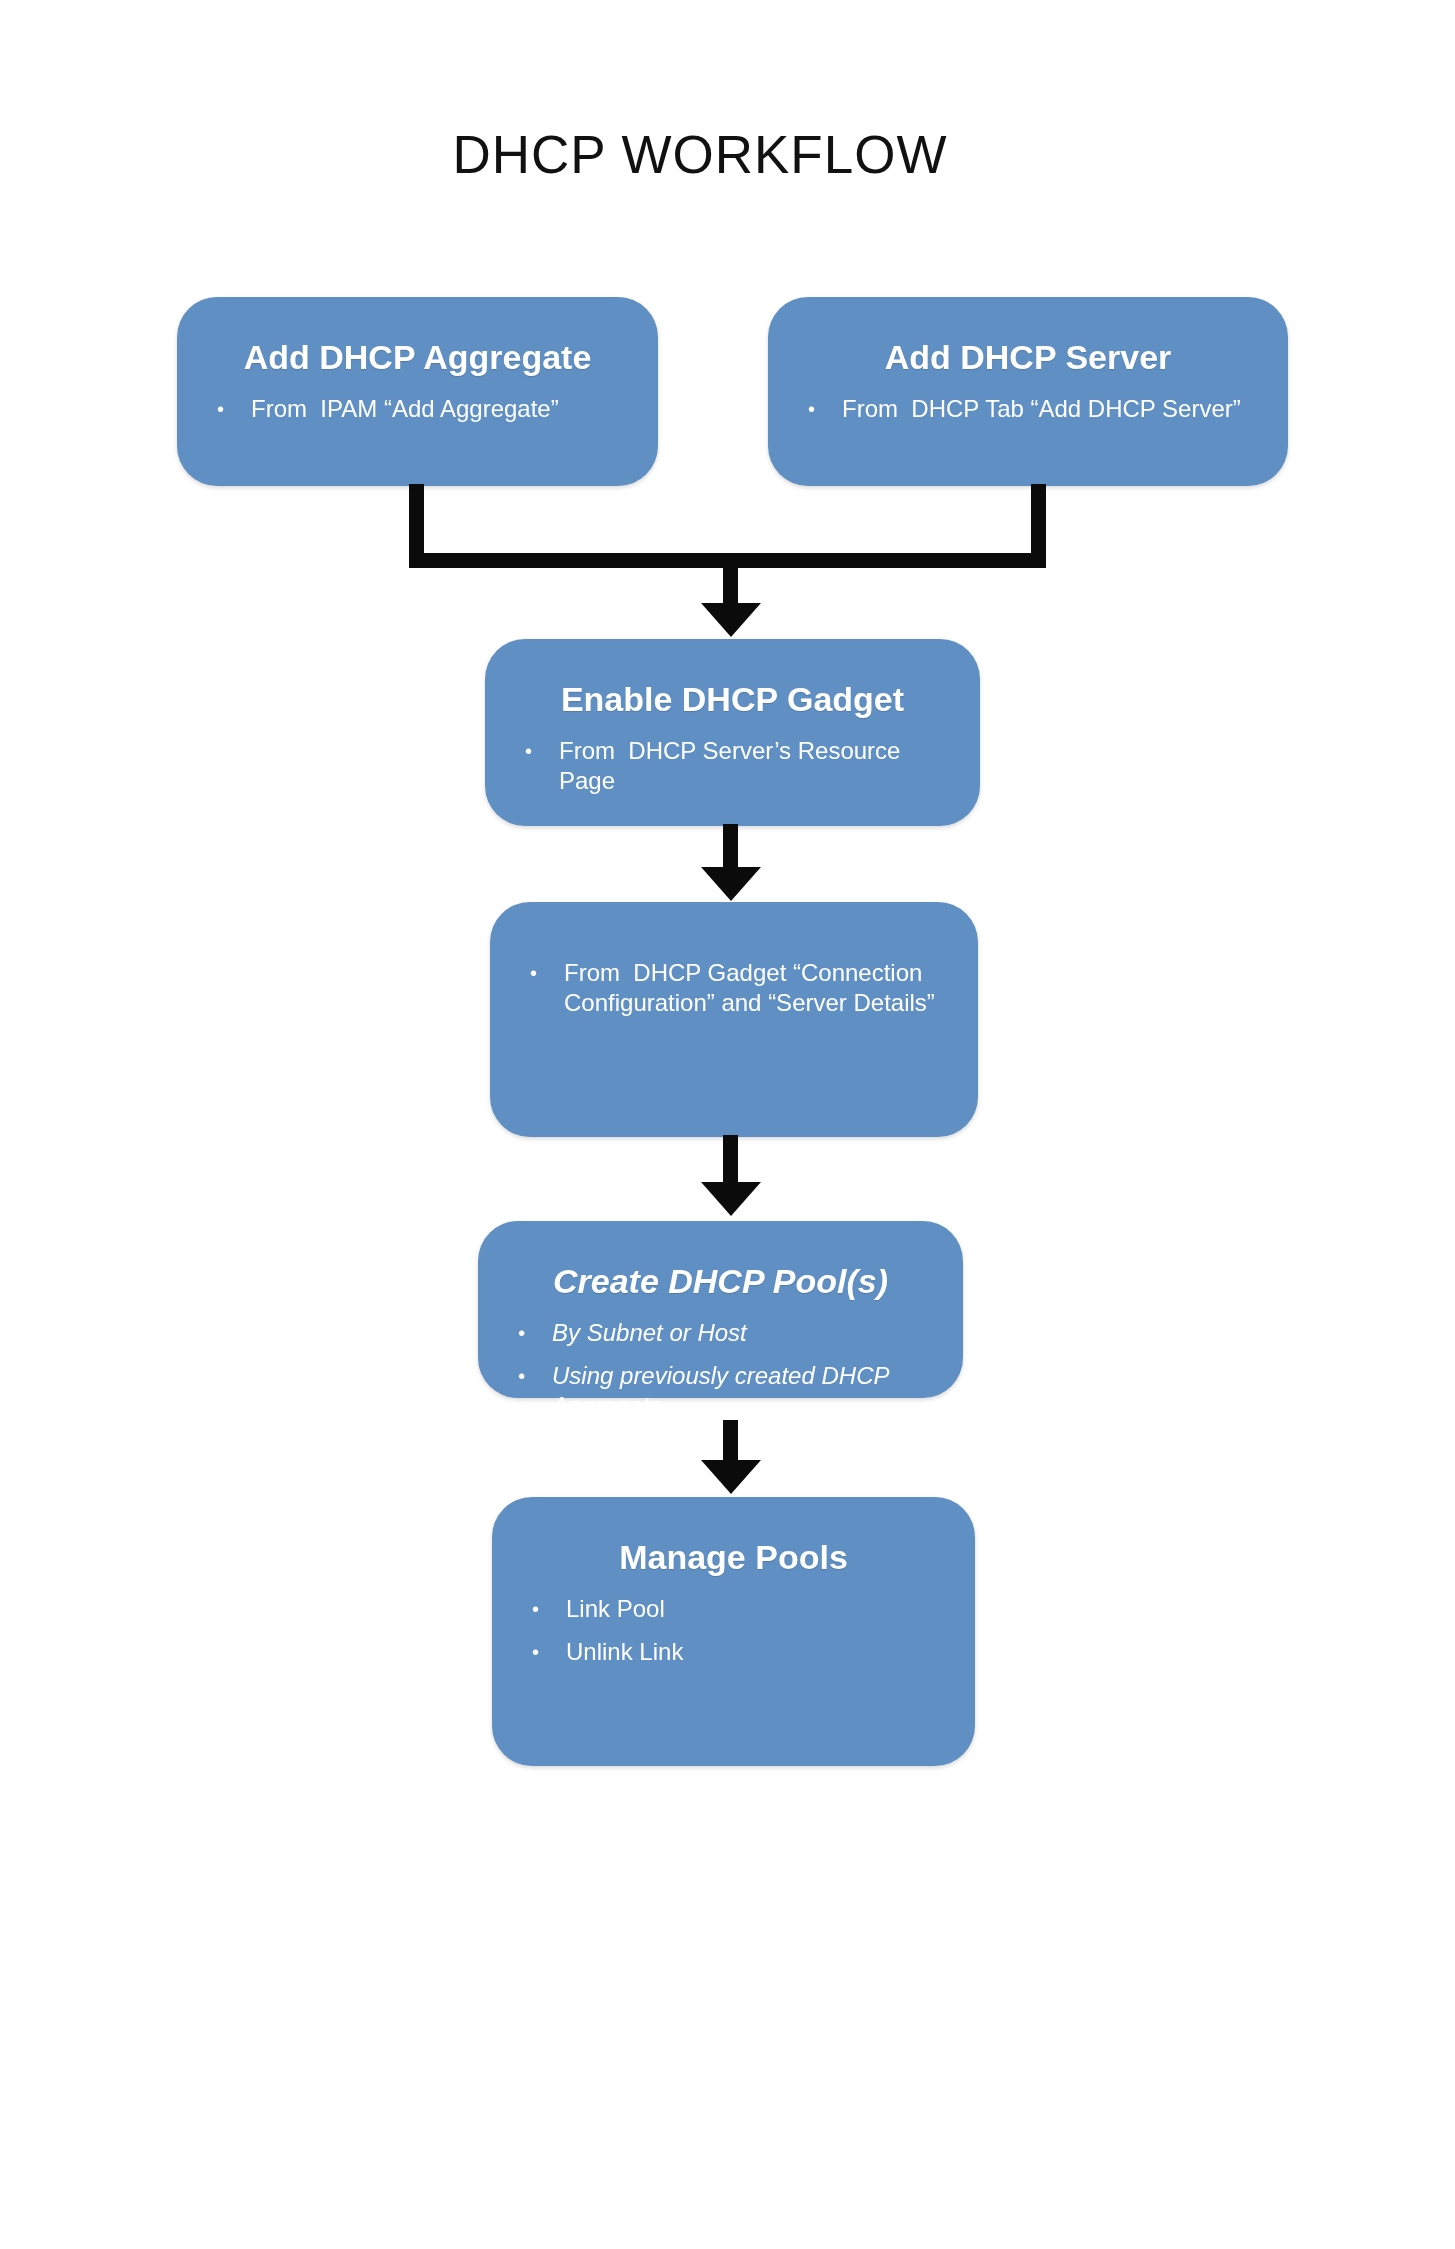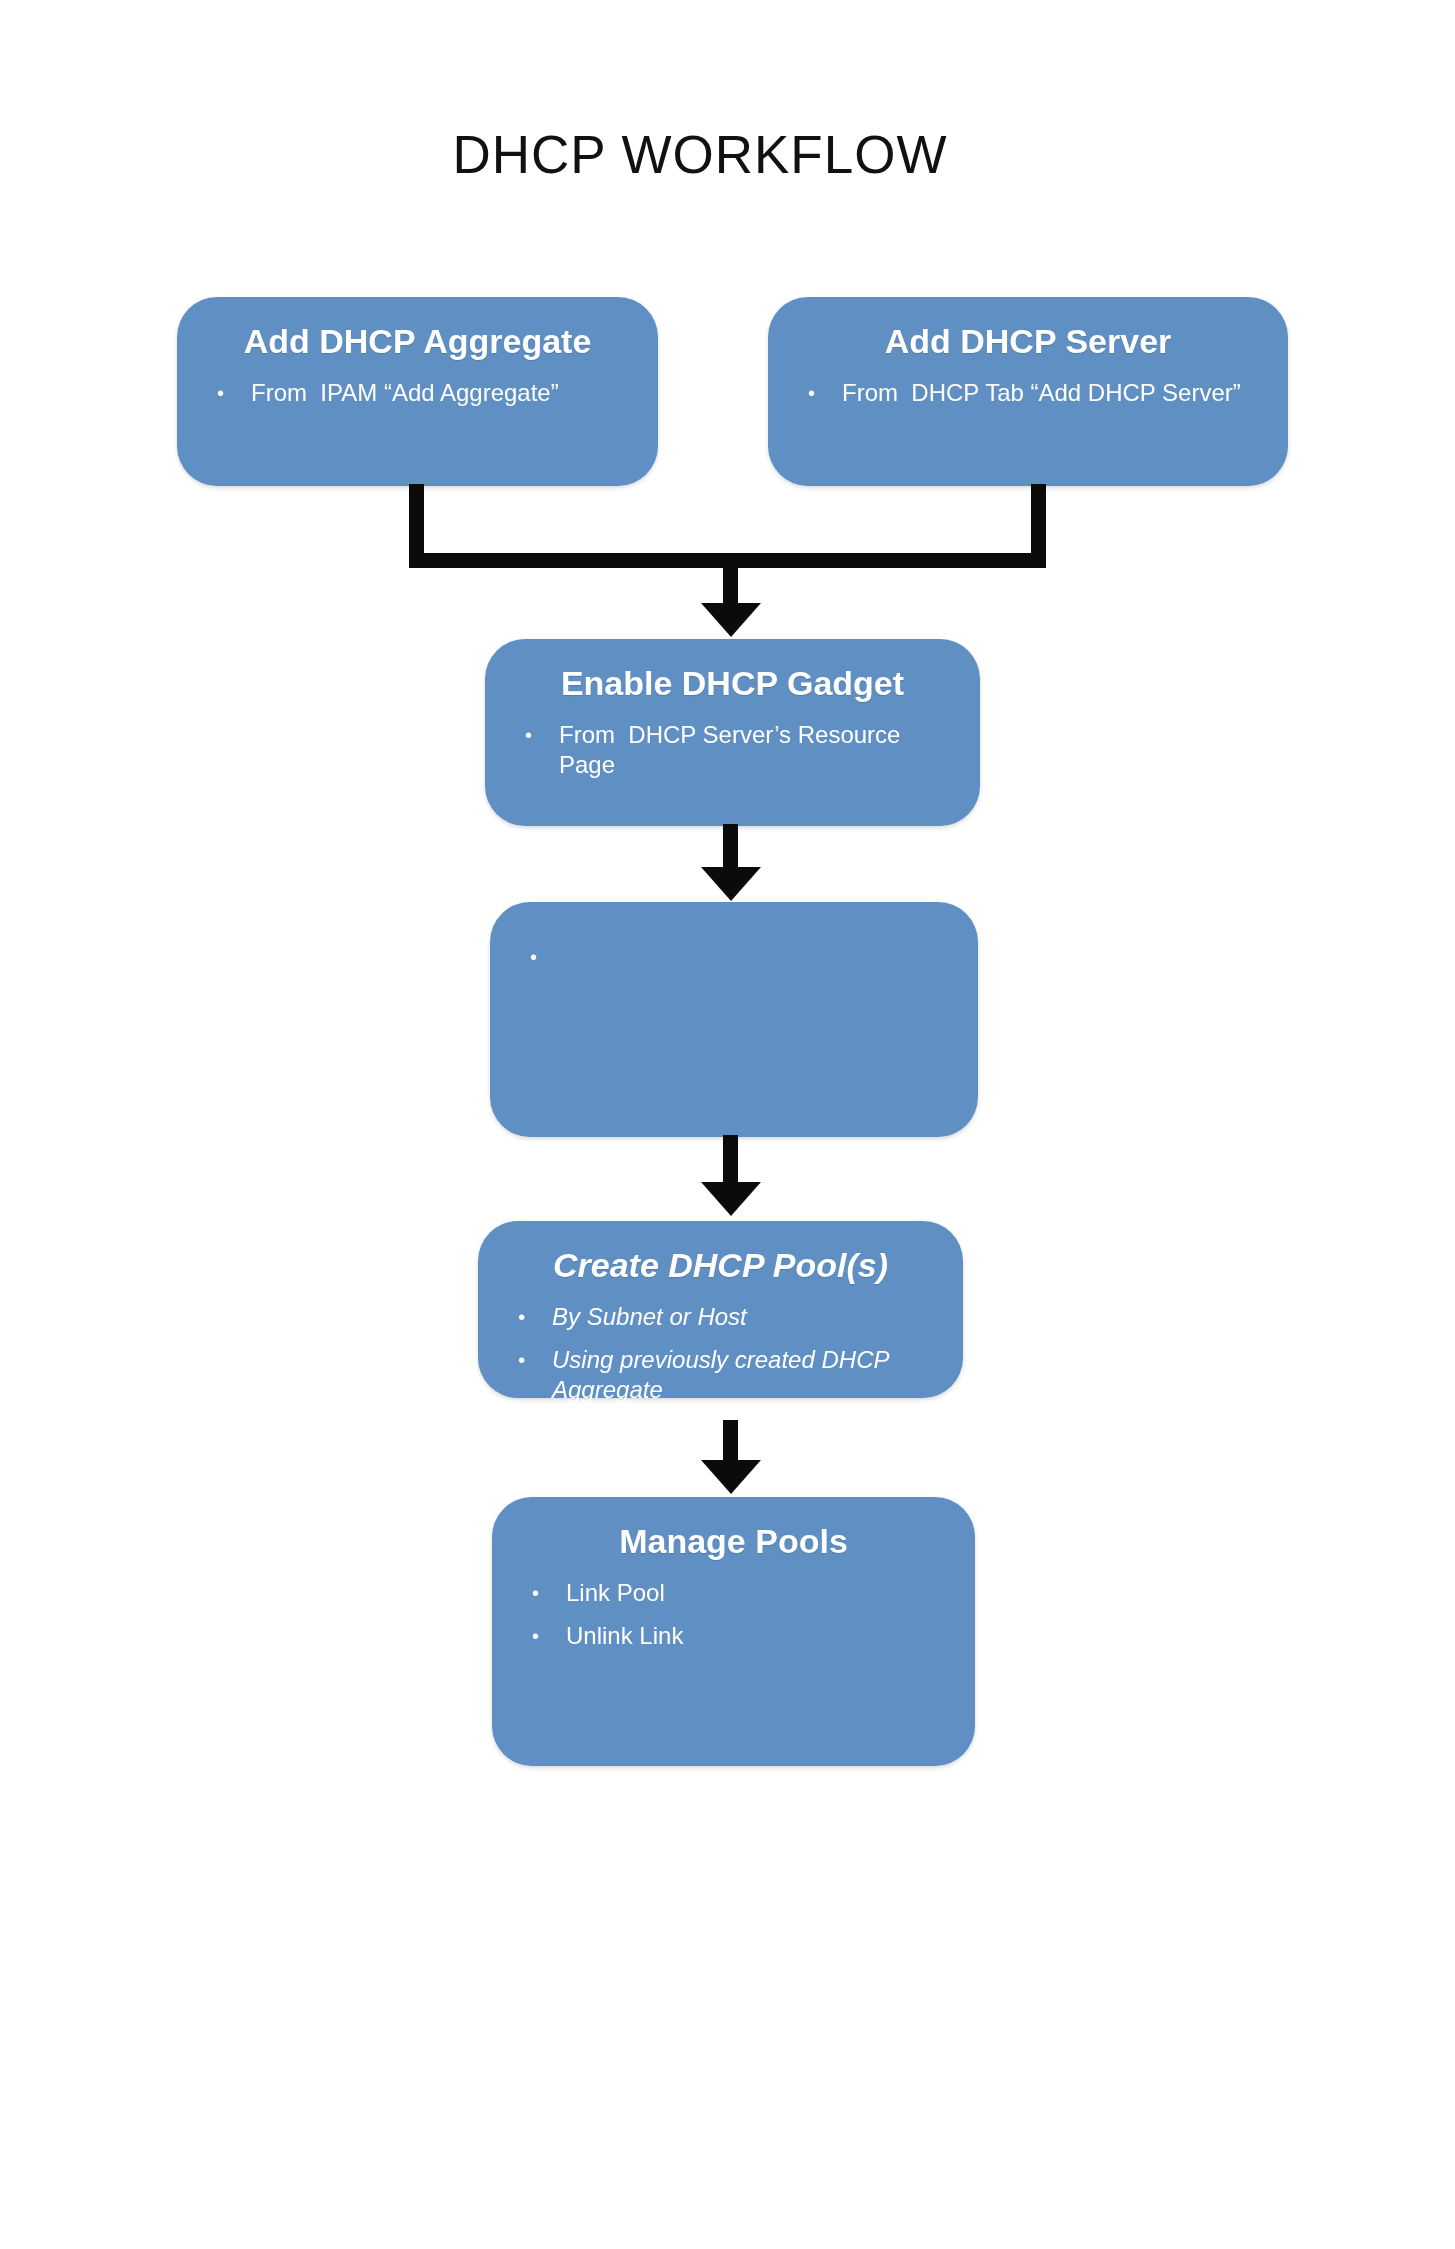--- a/index.html
+++ b/index.html
@@ -26,21 +26,21 @@
     font-weight: 400;
     color: #111111;
     letter-spacing: 1px;
   }
   .node {
     position: absolute;
     background: var(--node-fill, #6090c3);
     border-radius: 40px;
     color: #ffffff;
     box-sizing: border-box;
-    padding: 24px 30px;
+    padding: 40px 30px;
     box-shadow: 0 2px 4px rgba(0,0,0,0.15);
   }
   .node-heading {
     font-size: 34px;
     font-weight: 700;
     text-align: center;
     line-height: 1.2;
     text-shadow: 0 1px 1px rgba(0,0,0,0.15);
   }
   .bullets {
@@ -141,20 +141,21 @@
     </div>
   </div>
 
   <div class="line shaft-2"></div>
   <div class="arrowhead head-2"></div>
 
   <div class="node n4">
     <div class="bullets">
       <div class="bullet-row">
         <span class="bullet-dot">•</span>
+        <span class="bullet-text">From  DHCP Gadget “Connection Configuration” and “Server Details”</span>
       </div>
     </div>
   </div>
 
   <div class="line shaft-3"></div>
   <div class="arrowhead head-3"></div>
 
   <div class="node n5">
     <div class="node-heading">Create DHCP Pool(s)</div>
     <div class="bullets">

